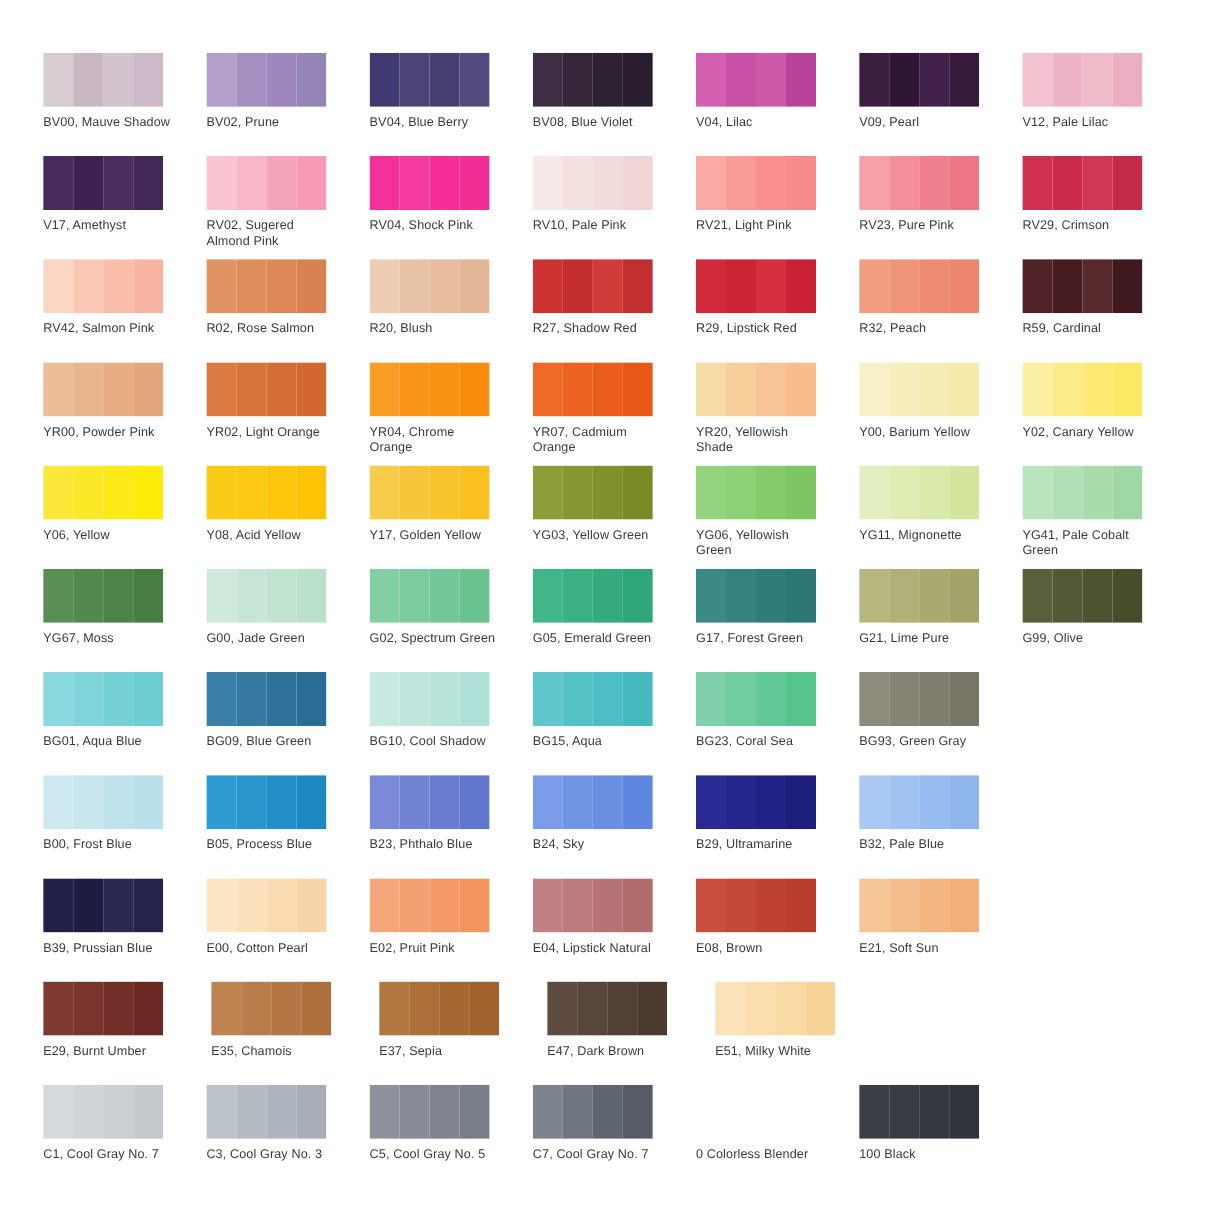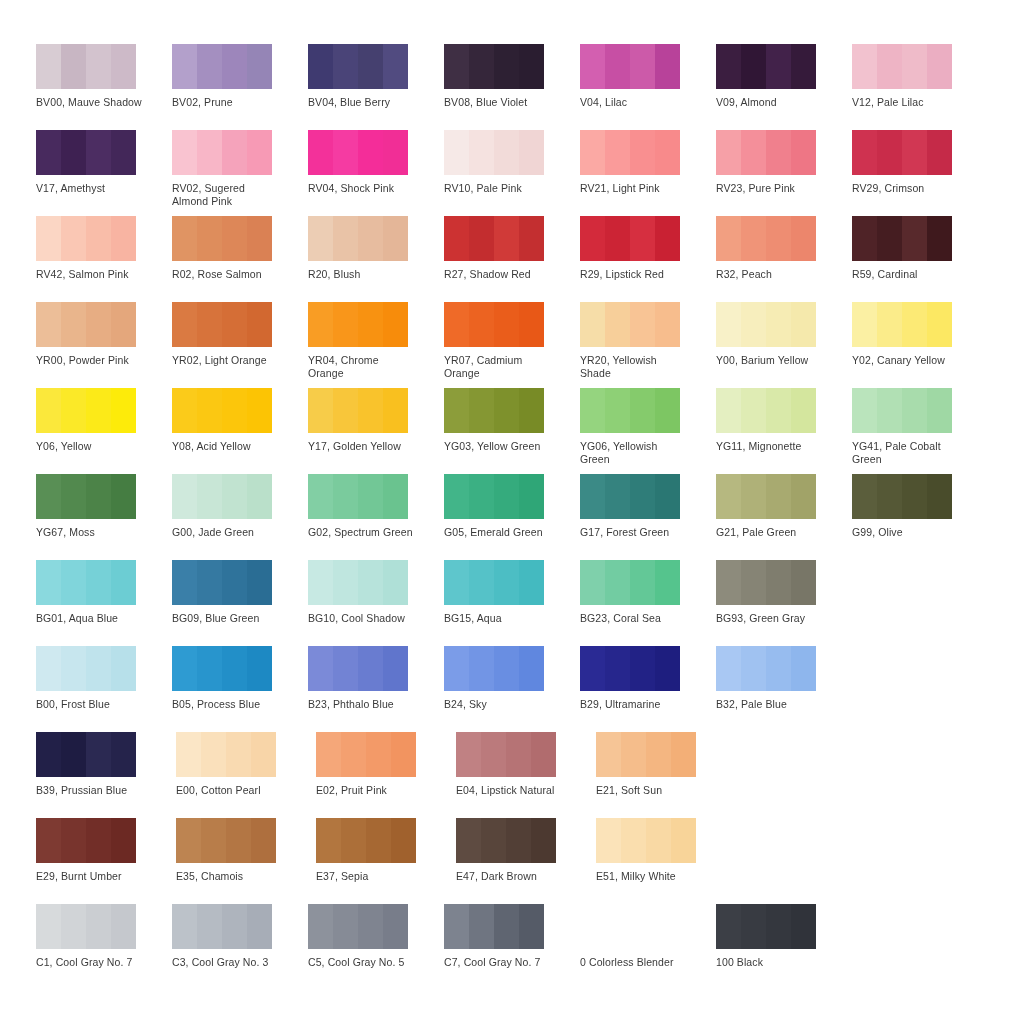--- a/index.html
+++ b/index.html
@@ -118,21 +118,21 @@
           </div>
           <div class="swatch-label">V04, Lilac</div>
         </div>
         <div class="swatch-cell">
           <div class="swatch-bands">
             <div class="band" style="background: rgb(59, 30, 64);"></div>
             <div class="band" style="background: rgb(48, 22, 53);"></div>
             <div class="band" style="background: rgb(66, 34, 74);"></div>
             <div class="band" style="background: rgb(53, 26, 58);"></div>
           </div>
-          <div class="swatch-label">V09, Almond</div>
+          <div class="swatch-label">V09, Pearl</div>
         </div>
         <div class="swatch-cell">
           <div class="swatch-bands">
             <div class="band" style="background: rgb(242, 194, 207);"></div>
             <div class="band" style="background: rgb(238, 180, 197);"></div>
             <div class="band" style="background: rgb(239, 187, 201);"></div>
             <div class="band" style="background: rgb(235, 174, 194);"></div>
           </div>
           <div class="swatch-label">V12, Pale Lilac</div>
         </div>
@@ -443,21 +443,21 @@
           </div>
           <div class="swatch-label">G17, Forest Green</div>
         </div>
         <div class="swatch-cell">
           <div class="swatch-bands">
             <div class="band" style="background: rgb(182, 184, 128);"></div>
             <div class="band" style="background: rgb(175, 177, 120);"></div>
             <div class="band" style="background: rgb(168, 170, 112);"></div>
             <div class="band" style="background: rgb(161, 163, 104);"></div>
           </div>
-          <div class="swatch-label">G21, Pale Green</div>
+          <div class="swatch-label">G21, Lime Pure</div>
         </div>
         <div class="swatch-cell">
           <div class="swatch-bands">
             <div class="band" style="background: rgb(91, 94, 60);"></div>
             <div class="band" style="background: rgb(85, 88, 54);"></div>
             <div class="band" style="background: rgb(79, 82, 48);"></div>
             <div class="band" style="background: rgb(73, 76, 43);"></div>
           </div>
           <div class="swatch-label">G99, Olive</div>
         </div>
@@ -608,20 +608,29 @@
           <div class="swatch-bands">
             <div class="band" style="background: rgb(192, 129, 131);"></div>
             <div class="band" style="background: rgb(187, 122, 124);"></div>
             <div class="band" style="background: rgb(182, 115, 117);"></div>
             <div class="band" style="background: rgb(177, 108, 110);"></div>
           </div>
           <div class="swatch-label">E04, Lipstick Natural</div>
         </div>
         <div class="swatch-cell">
           <div class="swatch-bands">
+            <div class="band" style="background: rgb(201, 78, 60);"></div>
+            <div class="band" style="background: rgb(196, 72, 54);"></div>
+            <div class="band" style="background: rgb(191, 66, 48);"></div>
+            <div class="band" style="background: rgb(186, 60, 43);"></div>
+          </div>
+          <div class="swatch-label">E08, Brown</div>
+        </div>
+        <div class="swatch-cell">
+          <div class="swatch-bands">
             <div class="band" style="background: rgb(246, 197, 150);"></div>
             <div class="band" style="background: rgb(245, 189, 139);"></div>
             <div class="band" style="background: rgb(244, 182, 129);"></div>
             <div class="band" style="background: rgb(243, 175, 119);"></div>
           </div>
           <div class="swatch-label">E21, Soft Sun</div>
         </div>
         <div class="cell-spacer"></div>
       </div>
       <div class="swatch-row">

